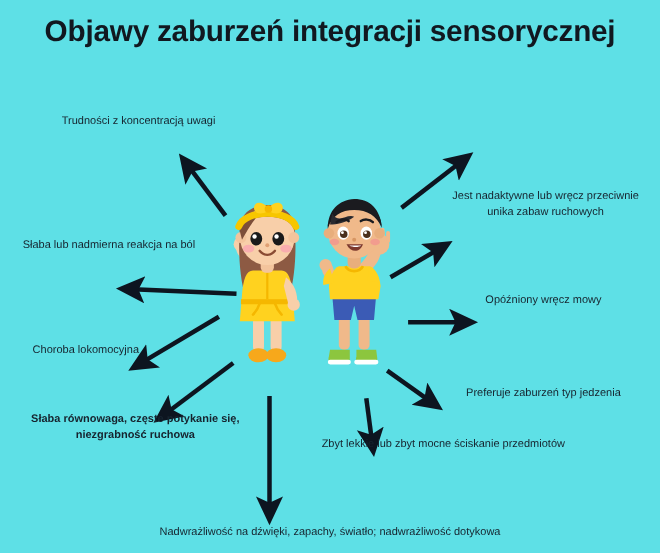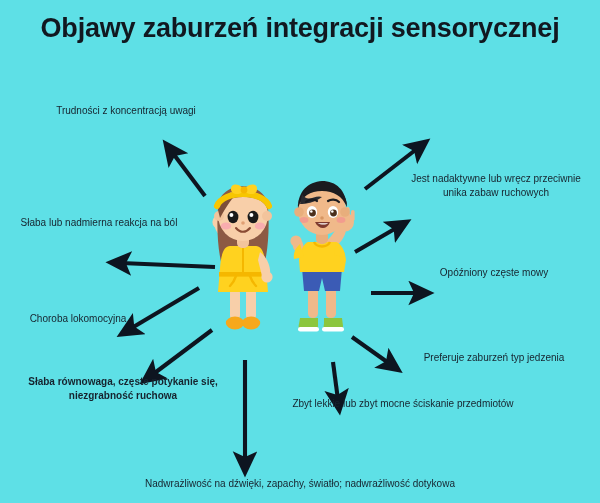--- a/index.html
+++ b/index.html
@@ -98,21 +98,21 @@
       <line x1="333" y1="362" x2="338" y2="400"></line>
       <line x1="245" y1="360" x2="245" y2="462"></line>
     </g>
   </svg>
 
   <div class="label" id="lbl-concentration">Trudności z koncentracją uwagi</div>
   <div class="label" id="lbl-pain">Słaba lub nadmierna reakcja na ból</div>
   <div class="label" id="lbl-motion">Choroba lokomocyjna</div>
   <div class="label" id="lbl-balance">Słaba równowaga, częste potykanie się, niezgrabność ruchowa</div>
   <div class="label" id="lbl-hyperactive">Jest nadaktywne lub wręcz przeciwnie unika zabaw ruchowych</div>
-  <div class="label" id="lbl-speech">Opóźniony częste mowy</div>
+  <div class="label" id="lbl-speech">Opóźniony wręcz mowy</div>
   <div class="label" id="lbl-food">Preferuje zaburzeń typ jedzenia</div>
   <div class="label" id="lbl-grip">Zbyt lekkie lub zbyt mocne ściskanie przedmiotów</div>
   <div class="label" id="lbl-sensitivity">Nadwrażliwość na dźwięki, zapachy, światło; nadwrażliwość dotykowa</div>
 
   <svg id="kids" viewBox="0 0 180 185">
 
     <g>
 
       <path d="M28 80 C20 73 17 66 19 61 C21 57 26 57 29 61 L41 77 Z" fill="#f8cfa9"></path>
       <circle cx="23" cy="62" r="6.6" fill="#f8cfa9"></circle>

